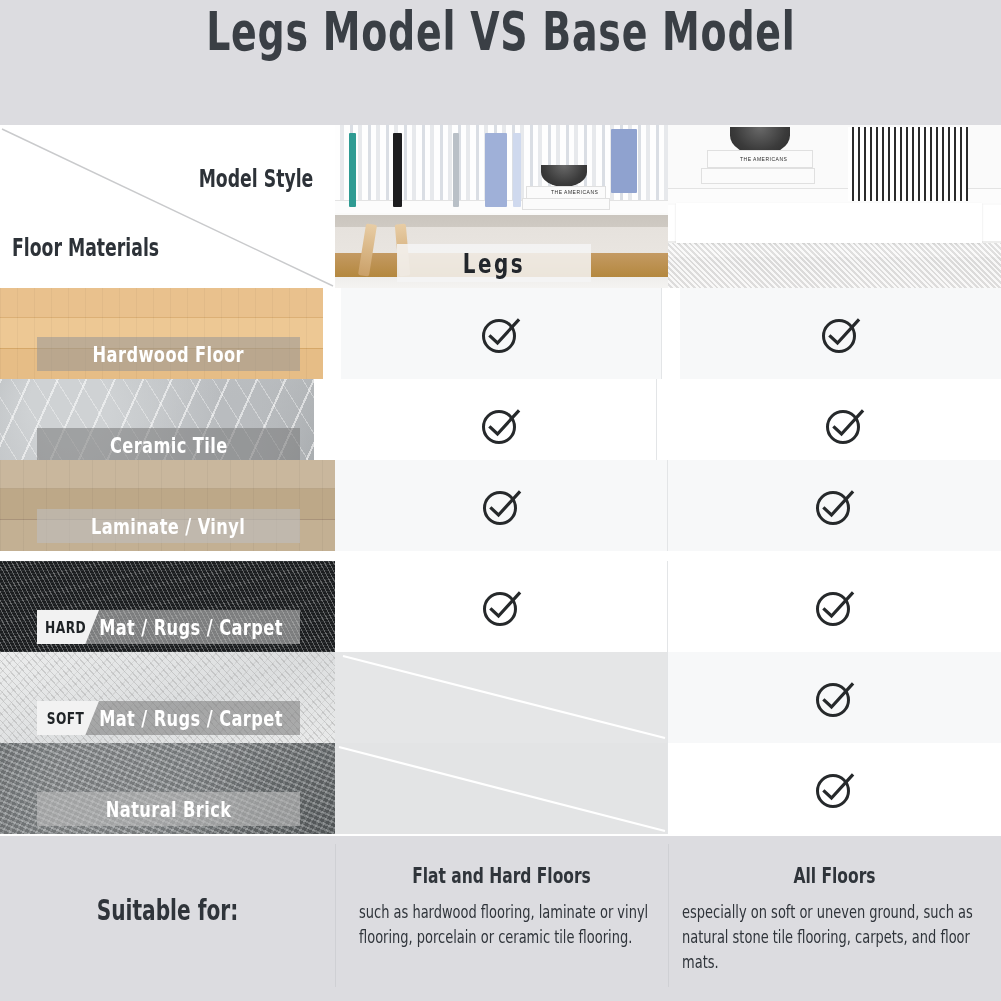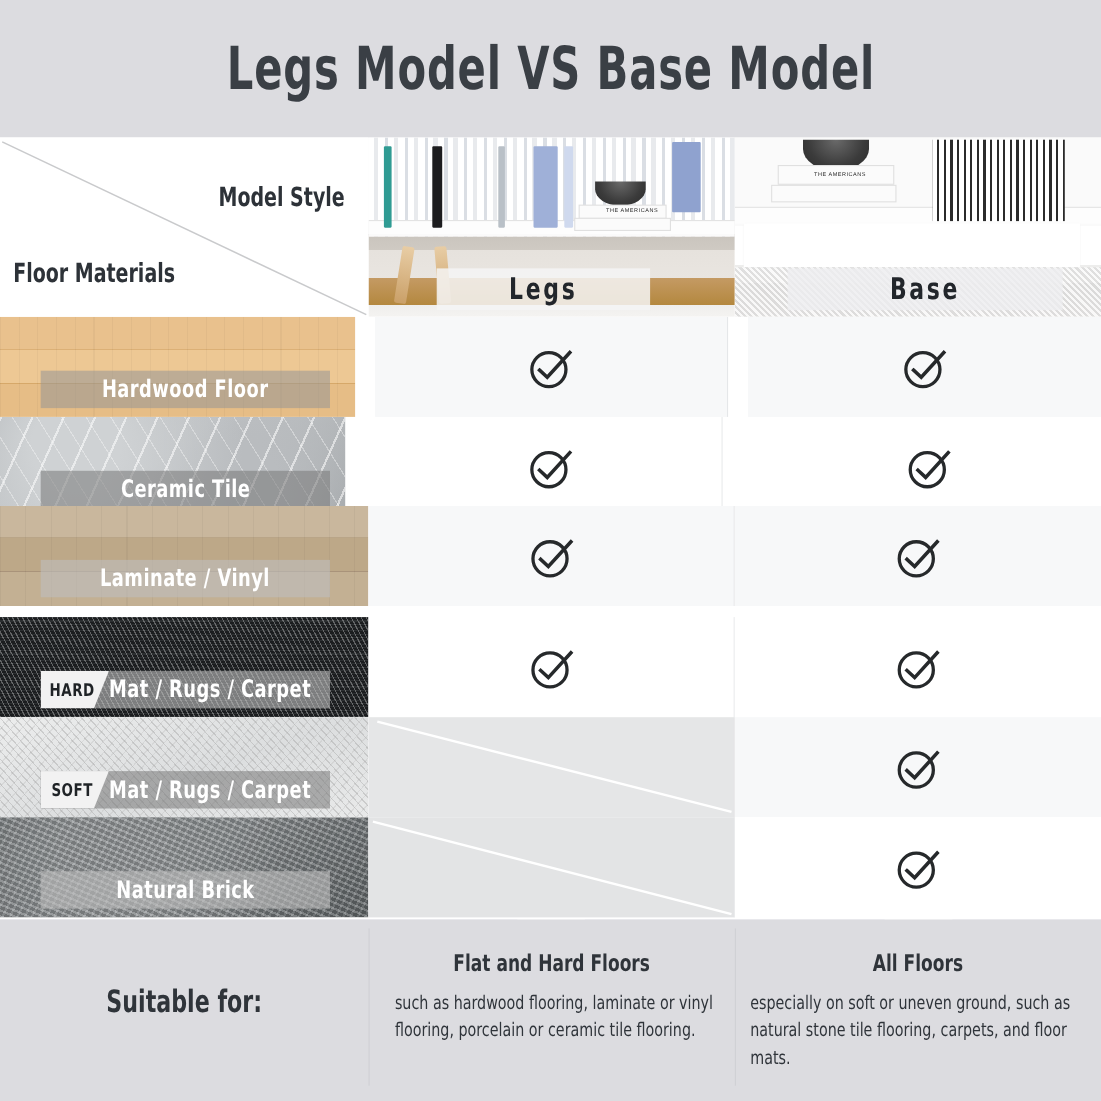--- a/index.html
+++ b/index.html
@@ -21,21 +21,20 @@
     height: 1001px;
     background: #dcdce0;
   }
 
   
   .title-bar {
     position: absolute;
     left: 0; top: 0;
     width: 1001px; height: 125px;
     display: flex;
-    align-items: center;
     justify-content: center;
     background: #dcdce0;
   }
   .title-text {
     font-family: "DejaVu Sans Condensed", "Liberation Sans Narrow", "Liberation Sans", sans-serif;
     font-size: 54px;
     font-weight: 700;
     letter-spacing: 1px;
     color: #3a3f45;
     transform: scaleX(0.78);
@@ -439,23 +438,20 @@
         <div class="photo photo-base">
           <div class="shelf-books" style="height:78px;background:#fafafa;"></div>
           <div class="bowl" style="left:62px;top:2px;width:60px;height:28px;"></div>
           <div class="bookstack" style="left:40px;top:26px;width:104px;height:16px;"></div>
           <div class="bookstack" style="left:34px;top:44px;width:112px;height:14px;"></div>
           <div class="tiny-label" style="left:72px;top:31px;">THE AMERICANS</div>
           <div class="vbooks" style="left:180px;top:2px;width:120px;height:74px;"></div>
           <div class="base-slab"></div>
           <div class="carpet-tex"></div>
         </div>
-        <div class="hdr-chip chip-base">
-          <span>Base</span>
-        </div>
       </div>
     </div>
 
     <div class="row drow" style="top:163px;gap:18px;">
       <div class="c-label">
         <div class="tex tex-hardwood"></div>
         <div class="rowlabel dark">
           <span class="rl-text">Hardwood Floor</span>
         </div>
       </div>

